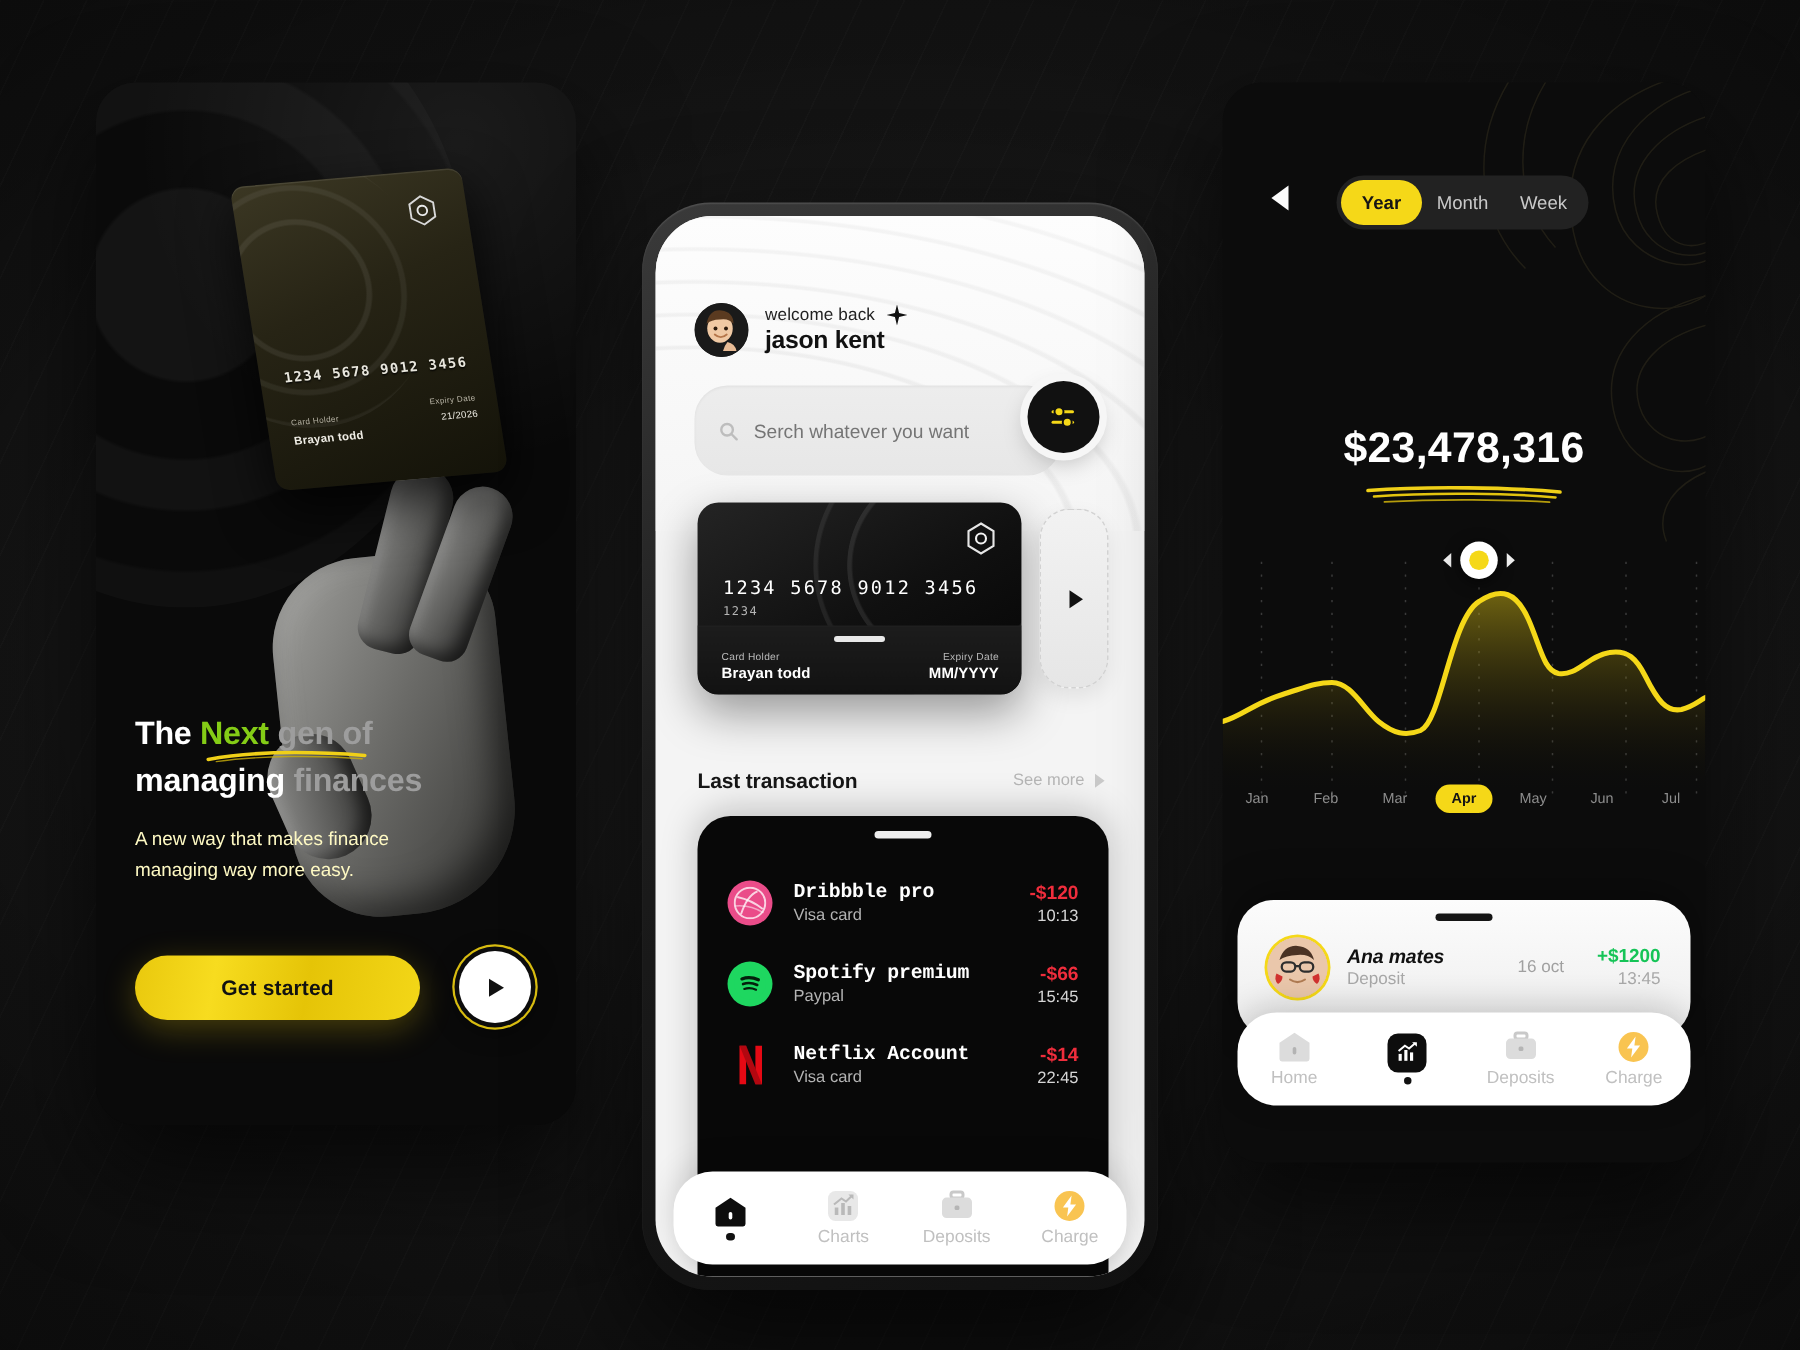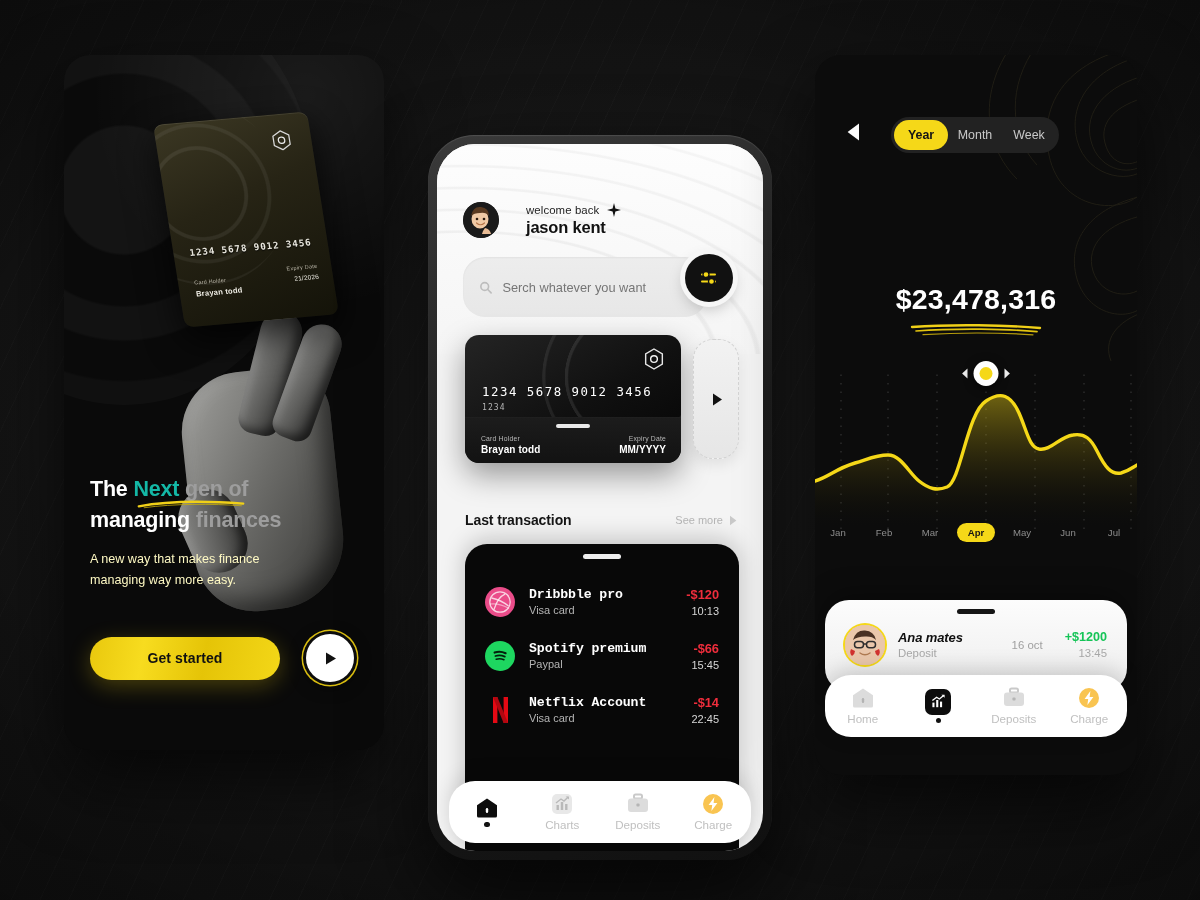--- a/index.html
+++ b/index.html
@@ -79,21 +79,21 @@
     color:#e8e6dd; font-family:"DejaVu Sans Mono", monospace; font-weight:600;
     text-shadow:0 1px 1px rgba(0,0,0,.8);
   }
   .hc-lbl { position:absolute; font-size:5.4px; color:#b8b4a6; letter-spacing:.25px; }
   .hc-val { position:absolute; font-size:7.6px; color:#efede5; font-weight:700; letter-spacing:.2px;}
   
   .p1-copy { position:absolute; left:26px; right:20px; bottom:160px; z-index:4; }
   .p1-h1 { font-size:21.5px; font-weight:700; line-height:1.42; letter-spacing:-.2px; }
   .p1-h1 .w { color:#ffffff; }
   .p1-h1 .g { color:#9d9d9d; }
-  .p1-h1 .u { position:relative; color:#14b8a6; }
+  .p1-h1 .u { position:relative; color:#84cc16; }
   .underline-swoosh{
     position:absolute; left:46px; top:26px; width:110px; height:9px; z-index:5;
   }
   .p1-sub { margin-top:14px; font-size:12.6px; line-height:1.62; color:#fef9c3; }
   .p1-actions { position:absolute; left:26px; bottom:68px; display:flex; align-items:center; gap:26px; z-index:5; }
   .btn-get {
     width:190px; height:43px; border-radius:24px; border:none; cursor:pointer;
     background:linear-gradient(100deg,#e9c80d 0%,#f7dc1f 28%,#e5c407 60%,#f3d718 100%);
     color:#111; font-size:14px; font-weight:700; font-family:"Liberation Sans",sans-serif;
     letter-spacing:.1px;
@@ -122,21 +122,21 @@
     position:absolute; left:0; right:0; top:0; height:210px;
     background:
       radial-gradient(160% 130% at 8% 105%, rgba(0,0,0,0) 0 48%, rgba(0,0,0,.042) 48.4% 48.9%, rgba(0,0,0,0) 49.4%),
       radial-gradient(160% 130% at 8% 105%, rgba(0,0,0,0) 0 56%, rgba(0,0,0,.04) 56.4% 56.9%, rgba(0,0,0,0) 57.4%),
       radial-gradient(160% 130% at 8% 105%, rgba(0,0,0,0) 0 64%, rgba(0,0,0,.038) 64.4% 64.9%, rgba(0,0,0,0) 65.4%),
       radial-gradient(160% 130% at 8% 105%, rgba(0,0,0,0) 0 72%, rgba(0,0,0,.036) 72.4% 72.9%, rgba(0,0,0,0) 73.4%),
       radial-gradient(160% 130% at 8% 105%, rgba(0,0,0,0) 0 80%, rgba(0,0,0,.034) 80.4% 80.9%, rgba(0,0,0,0) 81.4%),
       radial-gradient(160% 130% at 8% 105%, rgba(0,0,0,0) 0 88%, rgba(0,0,0,.03) 88.4% 88.9%, rgba(0,0,0,0) 89.4%),
       linear-gradient(#fdfdfd,#f5f5f5);
   }
-  .p2-head { position:absolute; left:26px; top:58px; display:flex; align-items:center; gap:27px; z-index:3;}
+  .p2-head { position:absolute; left:26px; top:58px; display:flex; align-items:center; gap:11px; z-index:3;}
   .avatar2 {
     width:36px; height:36px; border-radius:50%; overflow:hidden; position:relative;
     background:radial-gradient(circle at 50% 45%, #3a3a3a, #131313);
     flex:none;
   }
   .welcome-row { display:flex; align-items:center; gap:8px; }
   .welcome-txt { font-size:11.4px; color:#222; letter-spacing:.1px; }
   .user-name { font-size:16.5px; font-weight:700; color:#111; letter-spacing:-.2px; margin-top:1px;}
   .searchbar {
     position:absolute; left:26px; top:113px; width:244px; height:60px; border-radius:22px;

